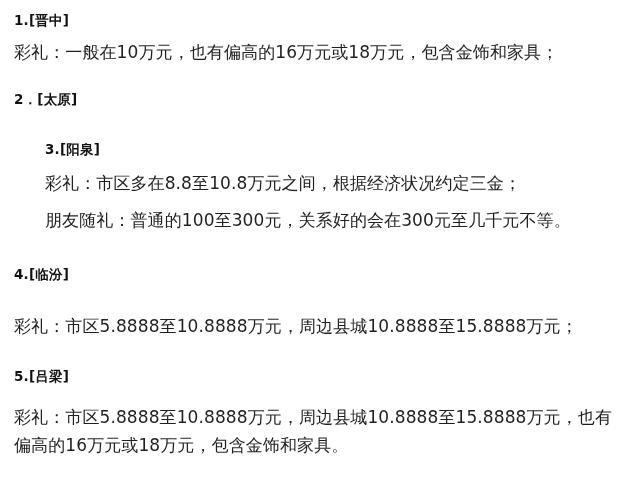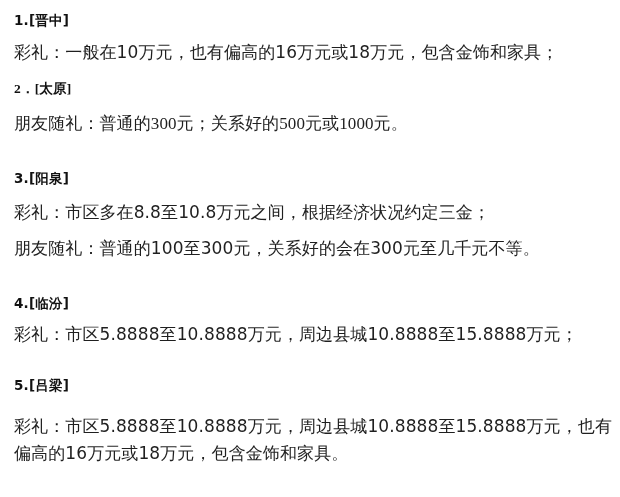--- a/index.html
+++ b/index.html
@@ -34,44 +34,43 @@
   }
   .entry-line {
     font-size: 17px;
     line-height: 1.62;
     color: #1f1f1f;
     margin: 0 0 7px 0;
     letter-spacing: 0.1px;
   }
   
   .entry.e1 { margin-top: 0; }
-  .entry.e2 { margin-top: 12px; font-family: Liberation Serif, serif; }
-  .entry.e3 { margin-top: 30px; }
+  .entry.e2 { margin-top: 22px; }
+  .entry.e3 { margin-top: 30px; margin-left: 31px; }
   .entry.e4 { margin-top: 30px; }
   .entry.e5 { margin-top: 26px; }
   .entry.e1 .entry-title { margin-bottom: 9px; }
   .entry.e2 .entry-title { margin-bottom: 11px; }
   .entry.e3 .entry-title { margin-bottom: 11px; }
-  .entry.e4 .entry-title { margin-bottom: 8px; }
+  .entry.e4 .entry-title { margin-bottom: 28px; }
   .entry.e5 .entry-title { margin-bottom: 18px; }
   .entry .entry-line + .entry-line { margin-top: 9px; }
 </style>
 </head>
 <body>
 
 <div class="page">
 
   <div class="entry e1">
     <div class="entry-title">1.[晋中]</div>
     <div class="entry-line">彩礼：一般在10万元，也有偏高的16万元或18万元，包含金饰和家具；</div>
   </div>
 
   <div class="entry e2">
     <div class="entry-title">2．[太原]</div>
-    <div class="entry-line">朋友随礼：普通的300元；关系好的500元或1000元。</div>
   </div>
 
   <div class="entry e3">
     <div class="entry-title">3.[阳泉]</div>
     <div class="entry-line">彩礼：市区多在8.8至10.8万元之间，根据经济状况约定三金；</div>
     <div class="entry-line">朋友随礼：普通的100至300元，关系好的会在300元至几千元不等。</div>
   </div>
 
   <div class="entry e4">
     <div class="entry-title">4.[临汾]</div>

